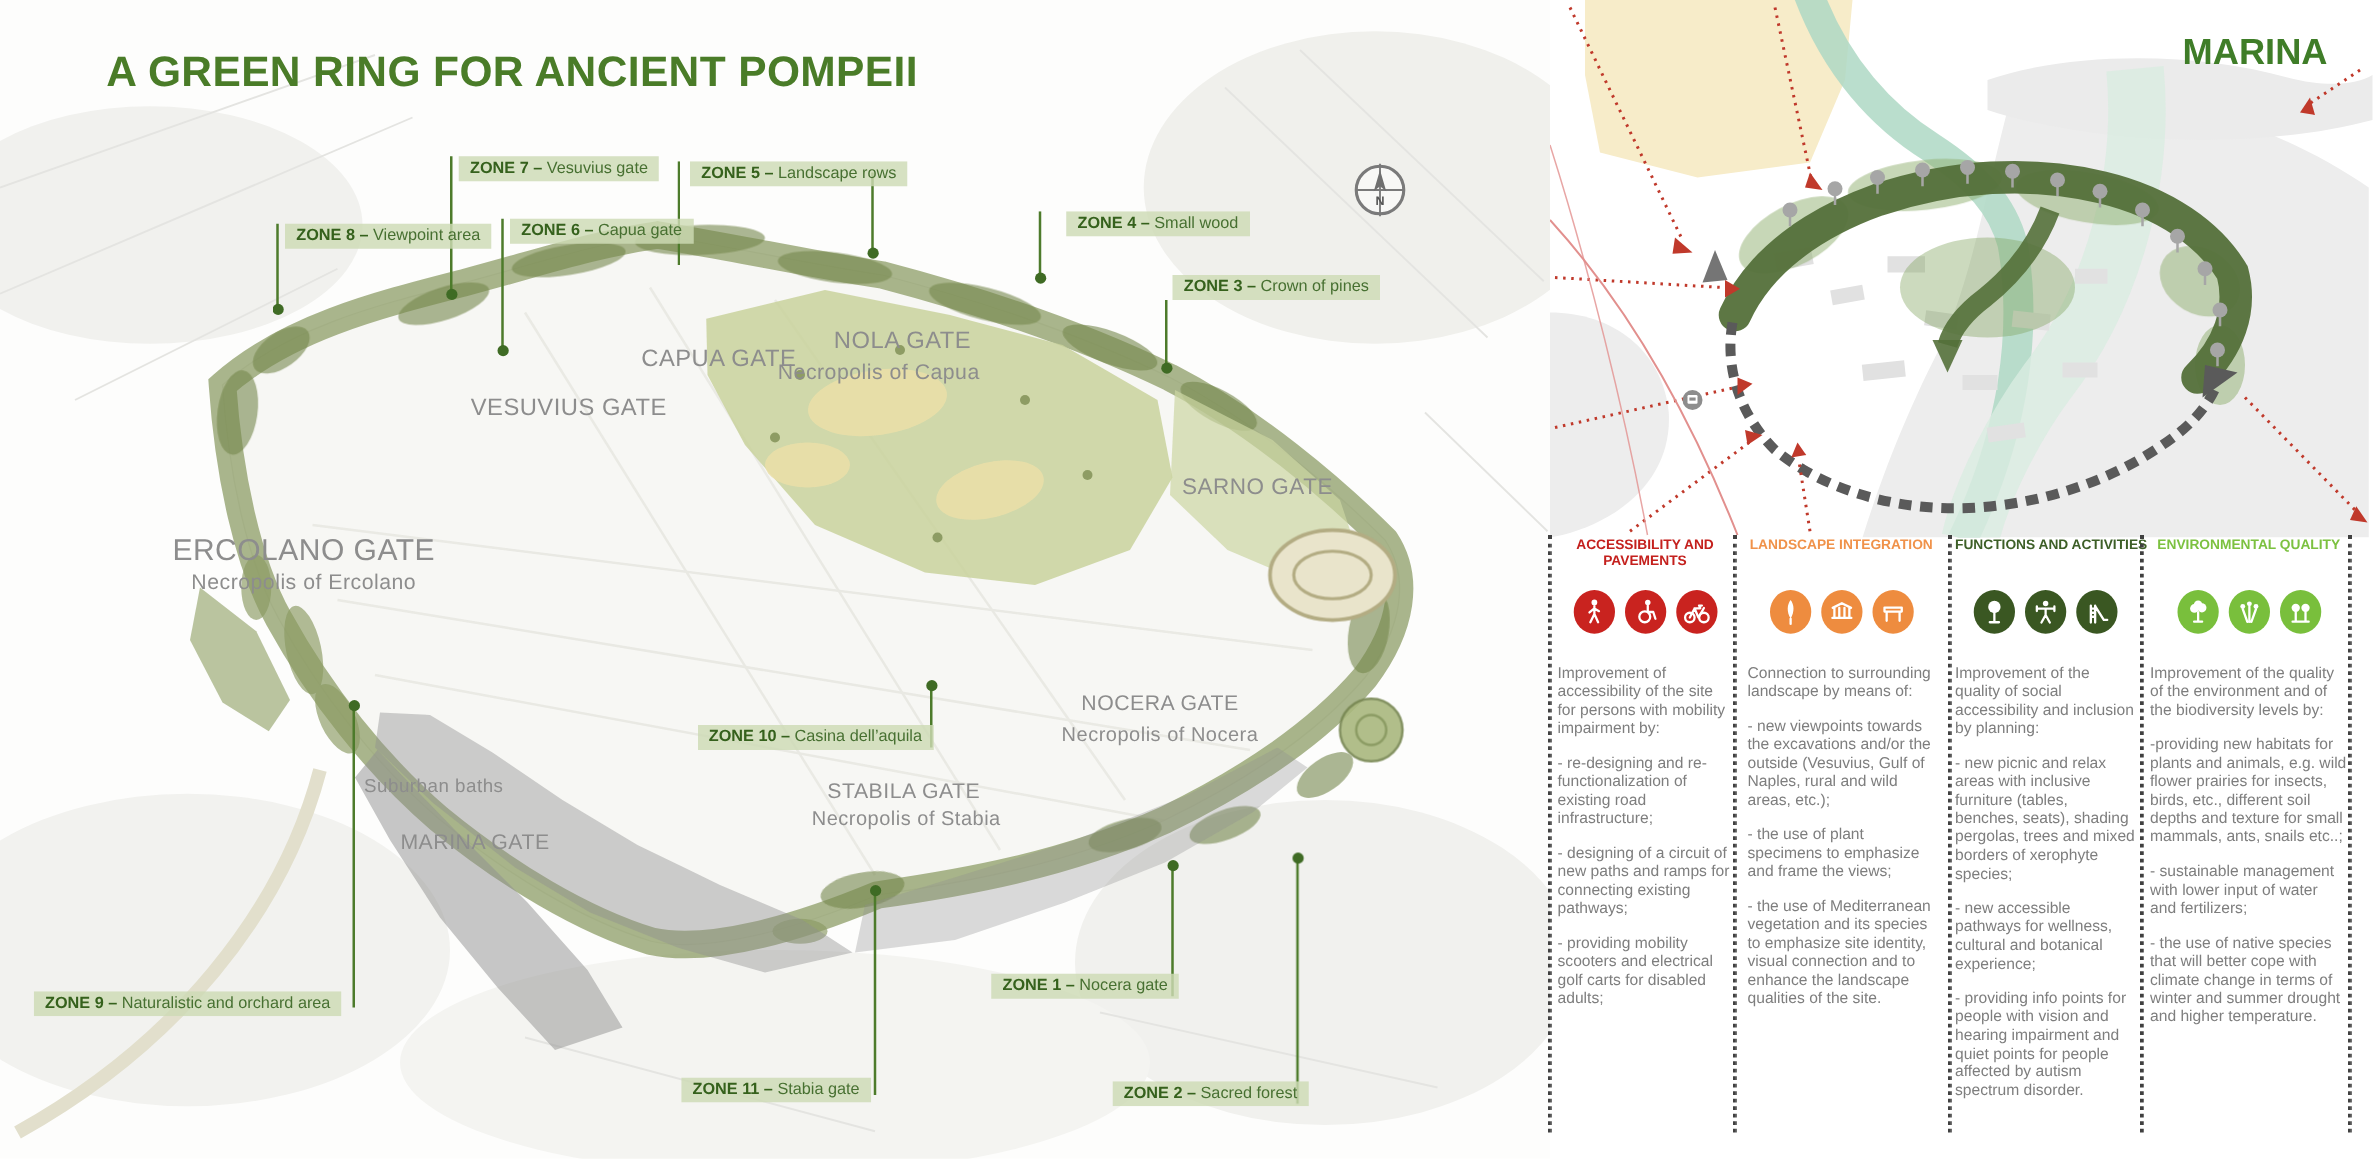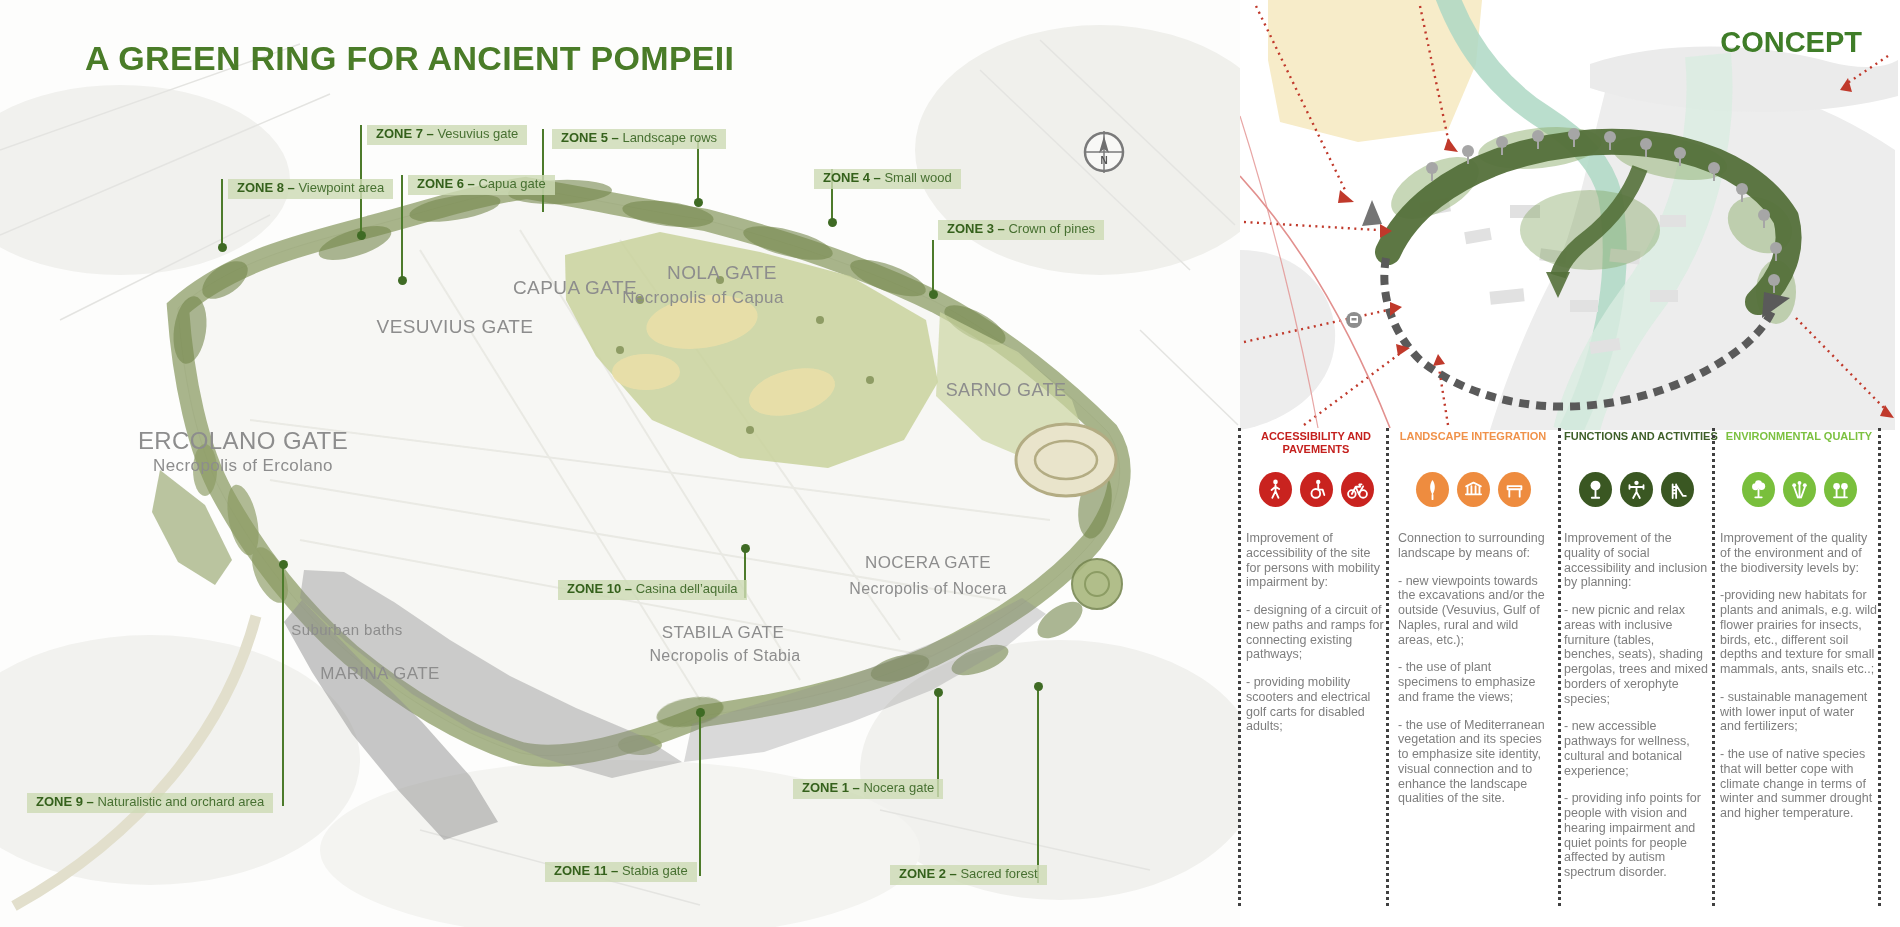--- a/index.html
+++ b/index.html
@@ -246,21 +246,21 @@
     <path d="M0,116 C30,210 60,330 78,428" stroke-width="1.2" opacity="0.8"></path>
   </g>
   <g>
     <circle cx="114" cy="320" r="8" fill="#8d8d8d"></circle>
     <rect x="110" y="316" width="8" height="7" rx="1" fill="#ffffff"></rect>
     <rect x="111.5" y="318" width="5" height="2.5" fill="#8d8d8d"></rect>
   </g>
 </svg>
 
 <h1 id="page-title">A GREEN RING FOR ANCIENT POMPEII</h1>
-<div id="concept-title">CONCEPT</div>
+<div id="concept-title">MARINA</div>
 
 <div id="compass">
   <svg width="44" height="44" viewBox="0 0 44 44">
     <circle cx="22" cy="22" r="19" fill="rgba(255,255,255,0.55)" stroke="#7a7a7a" stroke-width="2.5"></circle>
     <line x1="22" y1="1" x2="22" y2="43" stroke="#7a7a7a" stroke-width="1.5"></line>
     <line x1="3" y1="22" x2="41" y2="22" stroke="#7a7a7a" stroke-width="1.5"></line>
     <polygon points="22,6 17,23 22,19 27,23" fill="#6f6f6f"></polygon>
     <text x="22" y="34" text-anchor="middle" font-size="10" font-weight="bold" fill="#555555" font-family="Liberation Sans, sans-serif">N</text>
   </svg>
 </div>
@@ -270,21 +270,21 @@
     <div class="leader-dot" style="left: 933.5px; top: 687.5px;"></div>
     <div class="zone-label" style="left: 793px; top: 779px;"><b>ZONE 1 –</b><span>  Nocera gate</span></div>
     <div class="leader" style="left: 1037px; top: 686px; height: 197px;"></div>
     <div class="leader-dot" style="left: 1033.5px; top: 681.5px;"></div>
     <div class="zone-label" style="left: 890px; top: 865px;"><b>ZONE 2 –</b><span>  Sacred forest</span></div>
     <div class="leader" style="left: 932px; top: 240px; height: 56px;"></div>
     <div class="leader-dot" style="left: 928.5px; top: 289.5px;"></div>
     <div class="zone-label" style="left: 938px; top: 220px;"><b>ZONE 3 –</b><span>  Crown of pines</span></div>
     <div class="leader" style="left: 831px; top: 169px; height: 55px;"></div>
     <div class="leader-dot" style="left: 827.5px; top: 217.5px;"></div>
-    <div class="zone-label" style="left: 814px; top: 169px;"><b>ZONE 4 –</b><span>  Small wood</span></div>
+    <div class="zone-label" style="left: 853px; top: 169px;"><b>ZONE 4 –</b><span>  Small wood</span></div>
     <div class="leader" style="left: 542px; top: 129px; height: 83px;"></div>
     <div class="leader" style="left: 697px; top: 138px; height: 66px;"></div>
     <div class="leader-dot" style="left: 693.5px; top: 197.5px;"></div>
     <div class="zone-label" style="left: 552px; top: 129px;"><b>ZONE 5 –</b><span>  Landscape rows</span></div>
     <div class="leader" style="left: 401px; top: 175px; height: 107px;"></div>
     <div class="leader-dot" style="left: 397.5px; top: 275.5px;"></div>
     <div class="zone-label" style="left: 408px; top: 175px;"><b>ZONE 6 –</b><span>  Capua gate</span></div>
     <div class="leader" style="left: 360px; top: 125px; height: 112px;"></div>
     <div class="leader-dot" style="left: 356.5px; top: 230.5px;"></div>
     <div class="zone-label" style="left: 367px; top: 125px;"><b>ZONE 7 –</b><span>  Vesuvius gate</span></div>
@@ -343,20 +343,21 @@
             <g fill="none" stroke="#fff" stroke-width="1.6" stroke-linecap="round" stroke-linejoin="round">
               <circle cx="5.1" cy="13.9" r="3.3"></circle>
               <circle cx="14.9" cy="13.9" r="3.3"></circle>
               <path d="M5.1 13.9l3.3-6.3h3.8M8.4 7.6l2.7 6.3 3.8-6.6M12.4 7.3l-.9-1.7h2"></path>
             </g>
           </svg>
         </div>
       </div>
       <div class="col-text">
         <p>Improvement of accessibility of the site for persons with mobility impairment by:</p>
+        <p>- re-designing and re-functionalization of existing road infrastructure;</p>
         <p>- designing of a circuit of new paths and ramps for connecting existing pathways;</p>
         <p>- providing mobility scooters and electrical golf carts for disabled adults;</p>
       </div>
     </div>
     <div class="col" style="left: 1398px; width: 150px;">
       <div class="col-header" style="color: rgb(240, 146, 74); text-align: center;">
         <div>LANDSCAPE INTEGRATION</div>
       </div>
       <div class="badges">
         <div class="badge" style="background: rgb(238, 140, 63);">

